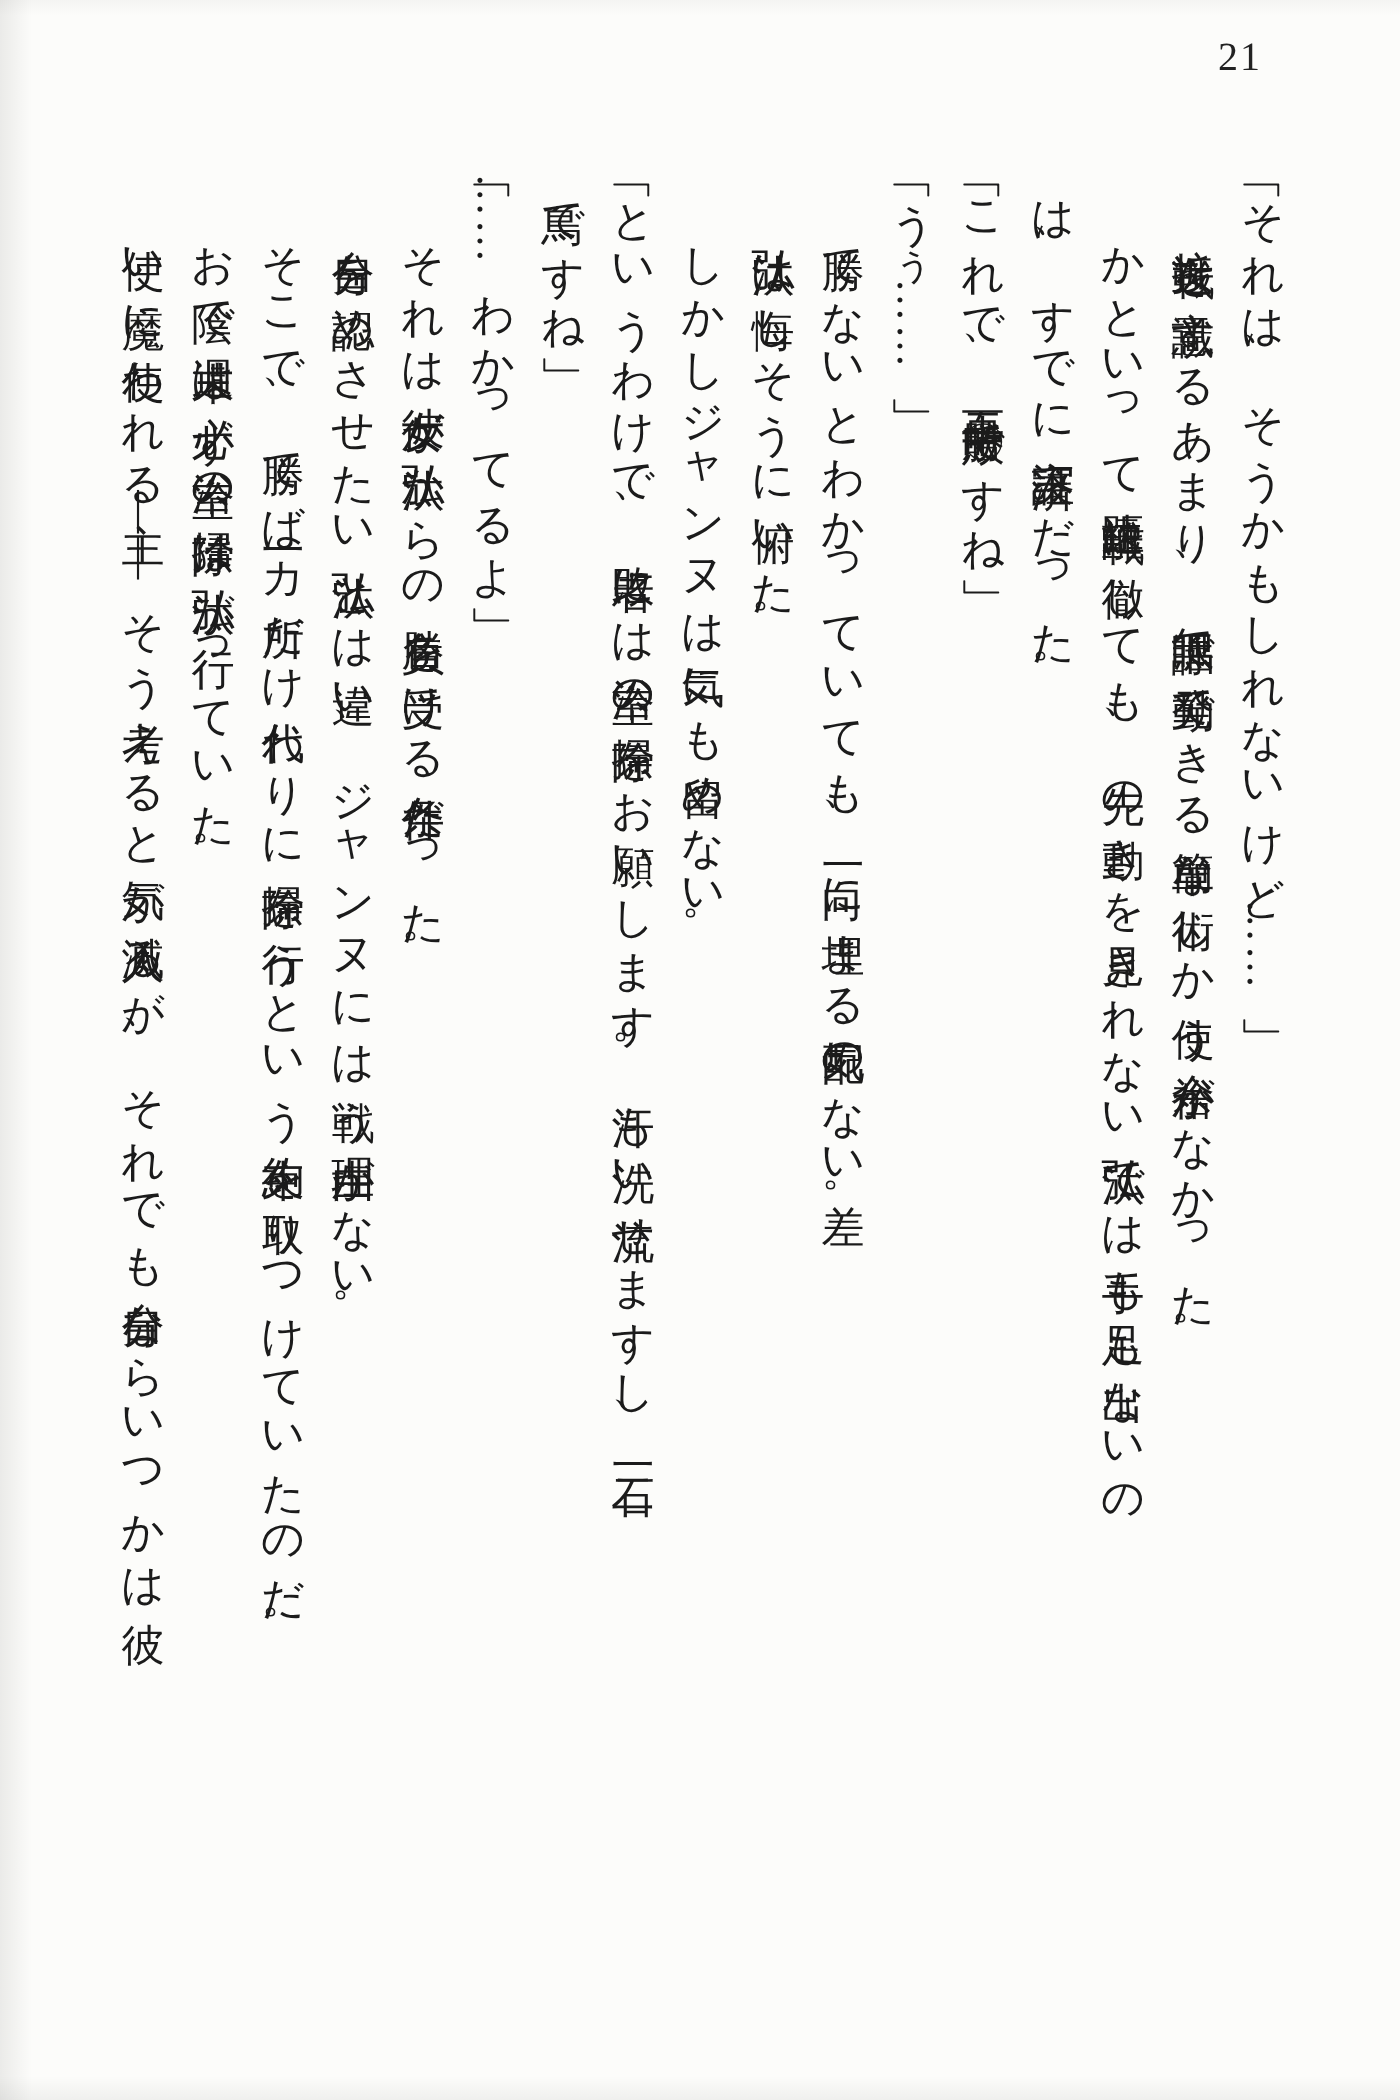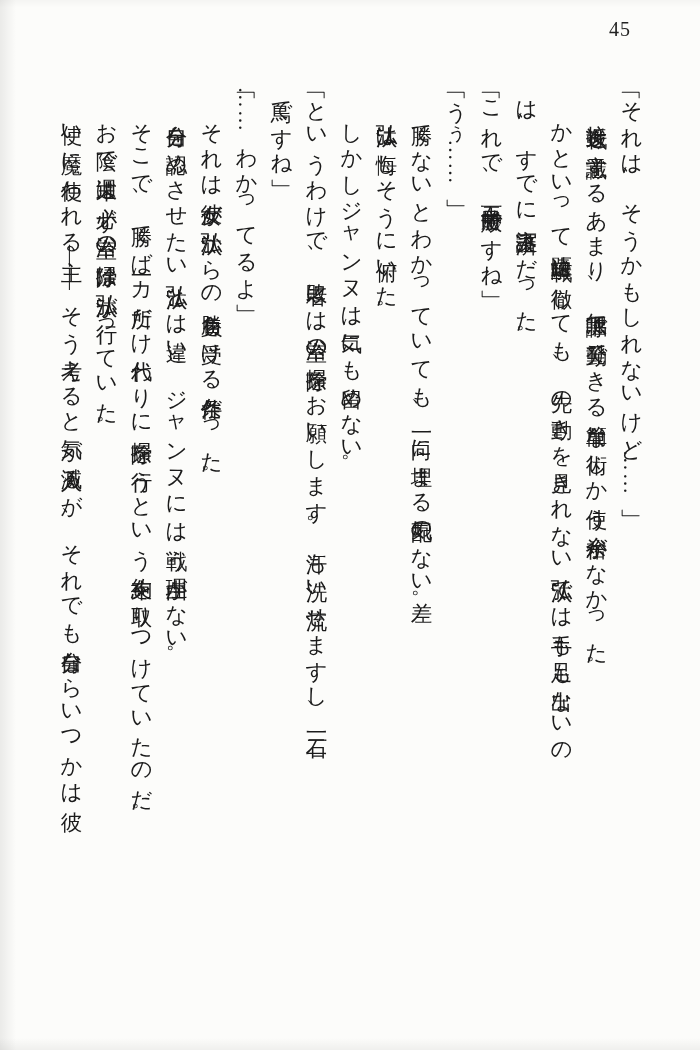--- a/index.html
+++ b/index.html
@@ -47,21 +47,21 @@
   }
   .text-column {
     
     white-space: pre;
   }
 </style>
 </head>
 <body>
 
 <div class="page">
-  <div class="page-number">45</div>
+  <div class="page-number">21</div>
   <div class="text-block" id="text-block">
       <div class="text-column">「それは、そうかもしれないけど……」</div>
       <div class="text-column">　接近戦を意識するあまり、無詠唱で発動できる簡単な術しか使う余裕がなかった。</div>
       <div class="text-column">　かといって遠距離戦に徹しても、先の動きを見きれない弘汰では手も足も出ないの</div>
       <div class="text-column">は、すでに実証済みだった。</div>
       <div class="text-column">「これで、百十二勝〇敗ですね」</div>
       <div class="text-column">「うぅ……」</div>
       <div class="text-column">　勝てないとわかっていても、一向に埋まる気配のない差。</div>
       <div class="text-column">　弘汰は悔しそうに俯いた。</div>
       <div class="text-column">　しかしジャンヌは気にも留めない。</div>

